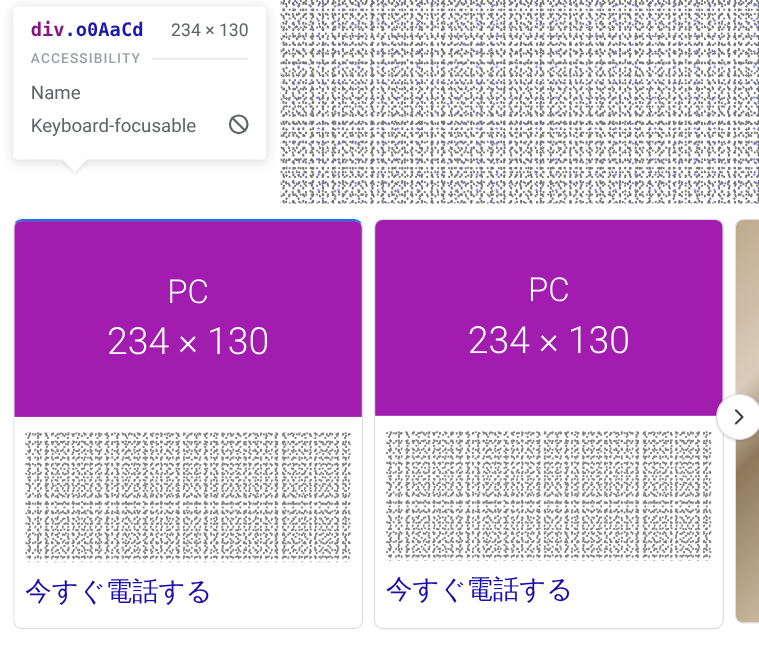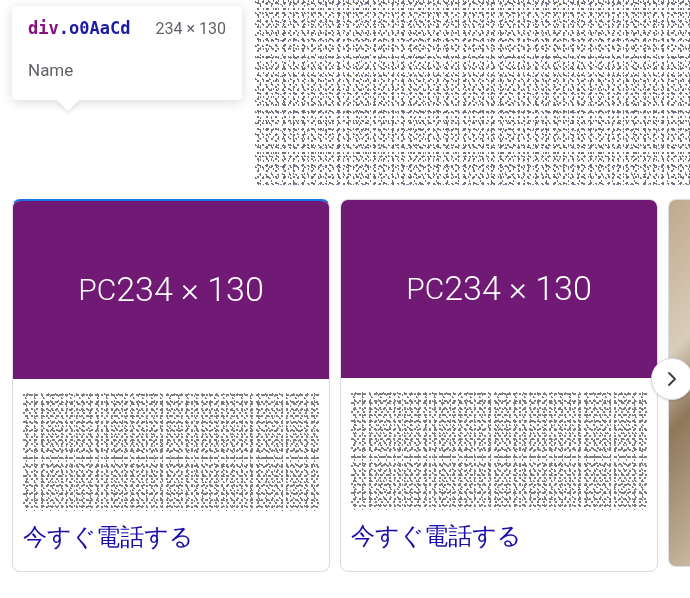--- a/index.html
+++ b/index.html
@@ -21,21 +21,21 @@
       border-radius: 4px;
       box-shadow: 0 2px 12px rgba(0,0,0,0.15);
       padding: 12px 16px 14px;
       width: 230px;
       z-index: 100;
     }
     .tooltip-header {
       display: flex;
       justify-content: space-between;
       align-items: baseline;
-      margin-bottom: 18px;
+      margin-bottom: 8px;
     }
     .tooltip-selector {
       font-family: ui-monospace, Menlo, Consolas, monospace;
       font-size: 17px;
     }
     .tooltip-tag { color: #881280; font-weight: 600; }
     .tooltip-class { color: #1a1aa6; font-weight: 600; }
     .tooltip-dims {
       color: #5f6368;
       font-size: 16px;
@@ -126,23 +126,23 @@
       width: 318px;
       border: 1px solid #dadce0;
       border-radius: 8px;
       overflow: hidden;
       background: #fff;
     }
     .card-selected { border-top: 2px solid #1a73e8; padding-top: 0; }
     .card-image {
       width: 100%;
       height: 178px;
-      background: #701a75;
-      display: flex;
-      flex-direction: row;
+      background: #a21caf;
+      display: flex;
+      flex-direction: column;
       align-items: center;
       justify-content: center;
       color: #fff;
       font-size: 30px;
       line-height: 1.45;
       font-weight: 300;
     }
     .card-image-dims { font-size: 34px; }
     .card-body {
       padding: 14px 10px 18px;
@@ -203,23 +203,28 @@
 
 <div class="bg-noise"></div>
 
 <div class="devtools-tooltip">
   <div class="tooltip-header">
     <span class="tooltip-selector">
       <span class="tooltip-tag">div</span><span class="tooltip-class">.o0AaCd</span>
     </span>
     <span class="tooltip-dims">234 × 130</span>
   </div>
+  <div class="tooltip-section-label">ACCESSIBILITY</div>
   <div class="tooltip-row">
     <span class="tooltip-key">Name</span>
     <span class="tooltip-val"></span>
+  </div>
+  <div class="tooltip-row">
+    <span class="tooltip-key">Keyboard-focusable</span>
+    <span class="tooltip-val"><span class="tooltip-nope"></span></span>
   </div>
   <div class="tooltip-pointer"></div>
 </div>
 
 <div class="cards-row">
   <div class="card card-selected">
     <div class="card-image">
       <div>PC</div>
       <div class="card-image-dims">234 × 130</div>
     </div>

